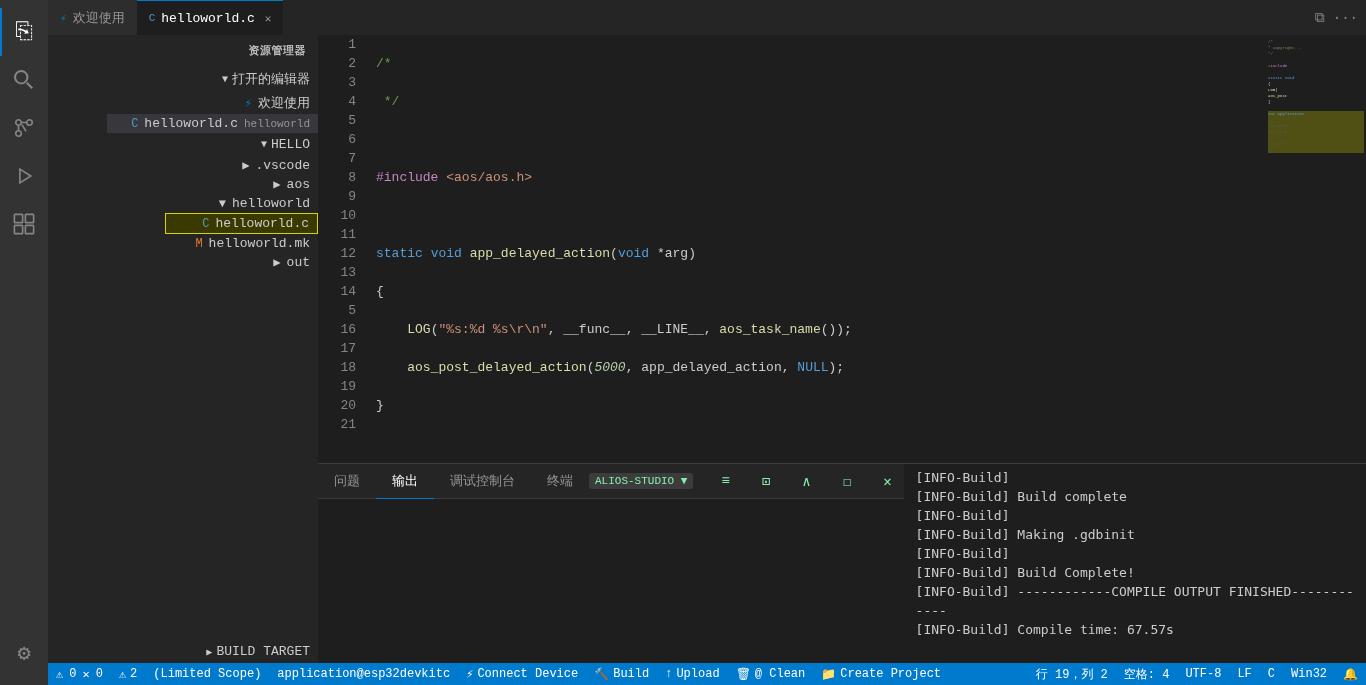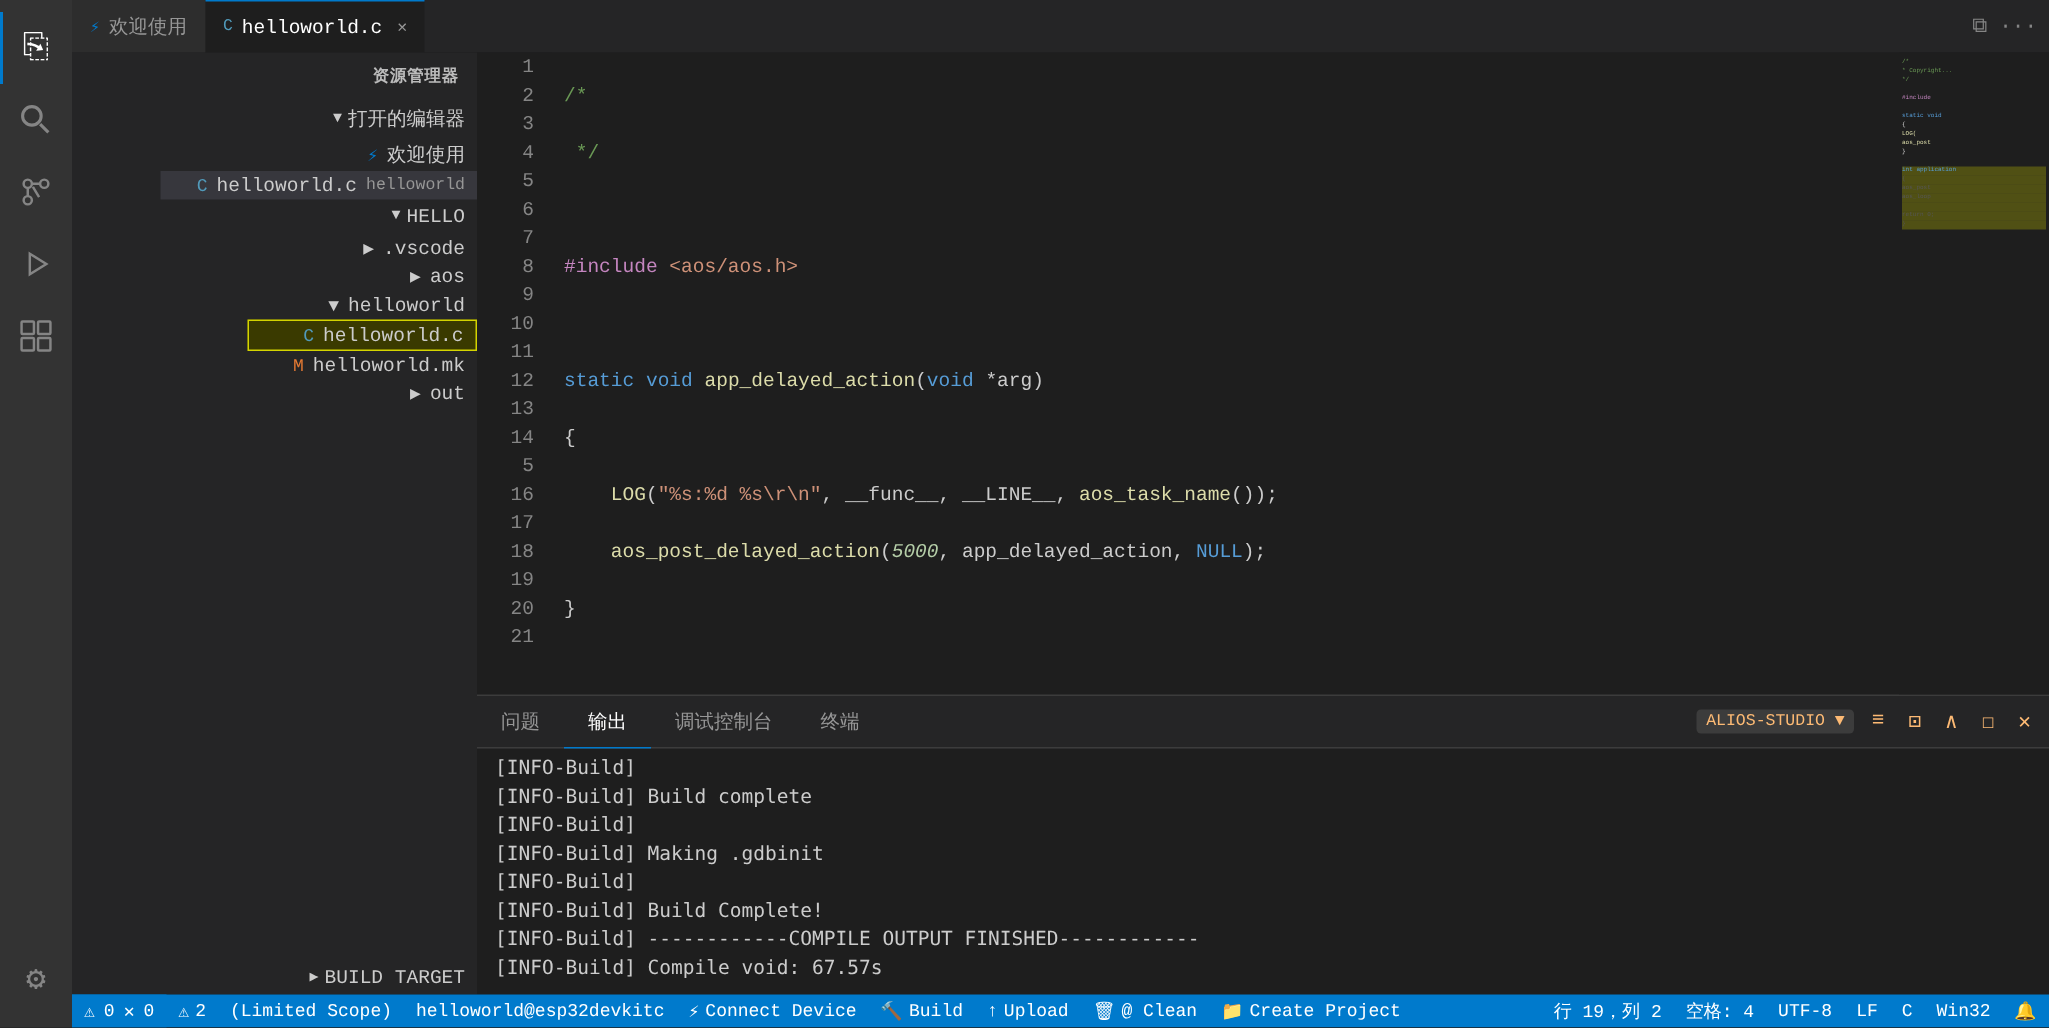--- a/index.html
+++ b/index.html
@@ -199,21 +199,21 @@
       position: relative;
     }
 
     
     .panel {
       background: #1e1e1e;
       border-top: 1px solid #3c3c3c;
       height: 200px;
       flex-shrink: 0;
       display: flex;
-      flex-direction: column;
+      flex-direction: row;
     }
     .panel-tabs {
       display: flex;
       align-items: center;
       background: #252526;
       height: 35px;
       flex-shrink: 0;
       border-bottom: 1px solid #3c3c3c;
     }
     .panel-tab {
@@ -228,22 +228,22 @@
     .panel-tab.active {
       color: #ffffff;
       border-bottom: 1px solid #007acc;
     }
 
     .panel-right-controls {
       margin-left: auto;
       display: flex;
       align-items: center;
       padding-right: 8px;
-      gap: 8px;
-      color: #fdba74;
+      gap: 24px;
+      color: #86efac;
     }
     .panel-right-controls span {
       cursor: pointer;
       font-size: 13px;
       padding: 2px 6px;
       background: #3c3c3c;
       border-radius: 3px;
       font-size: 11px;
     }
     .panel-right-controls .icon-btn {
@@ -508,21 +508,21 @@
           </div>
         </div>
         <div class="panel-output">
           <div>[INFO-Build]</div>
           <div>[INFO-Build] Build complete</div>
           <div>[INFO-Build]</div>
           <div>[INFO-Build] Making .gdbinit</div>
           <div>[INFO-Build]</div>
           <div>[INFO-Build] Build Complete!</div>
           <div>[INFO-Build] ------------COMPILE OUTPUT FINISHED------------</div>
-          <div>[INFO-Build] Compile void: 67.57s</div>
+          <div>[INFO-Build] Compile time: 67.57s</div>
         </div>
       </div>
     </div>
   </div>
 
   <div class="status-bar">
     <div class="status-bar-left">
       <div class="status-item" style="background:#007acc; gap:6px;">
         <span>⚠</span>
         <span>0</span>
@@ -530,21 +530,21 @@
         <span>0</span>
       </div>
       <div class="status-item">
         <span>⚠</span>
         <span>2</span>
       </div>
       <div class="status-item">
         <span>(Limited Scope)</span>
       </div>
       <div class="status-item">
-        <span>helloworld@esp32devkitc</span>
+        <span>application@esp32devkitc</span>
       </div>
       <div class="status-item">
         <span>⚡</span>
         <span>Connect Device</span>
       </div>
       <div class="status-item">
         <span>🔨</span>
         <span>Build</span>
       </div>
       <div class="status-item">

